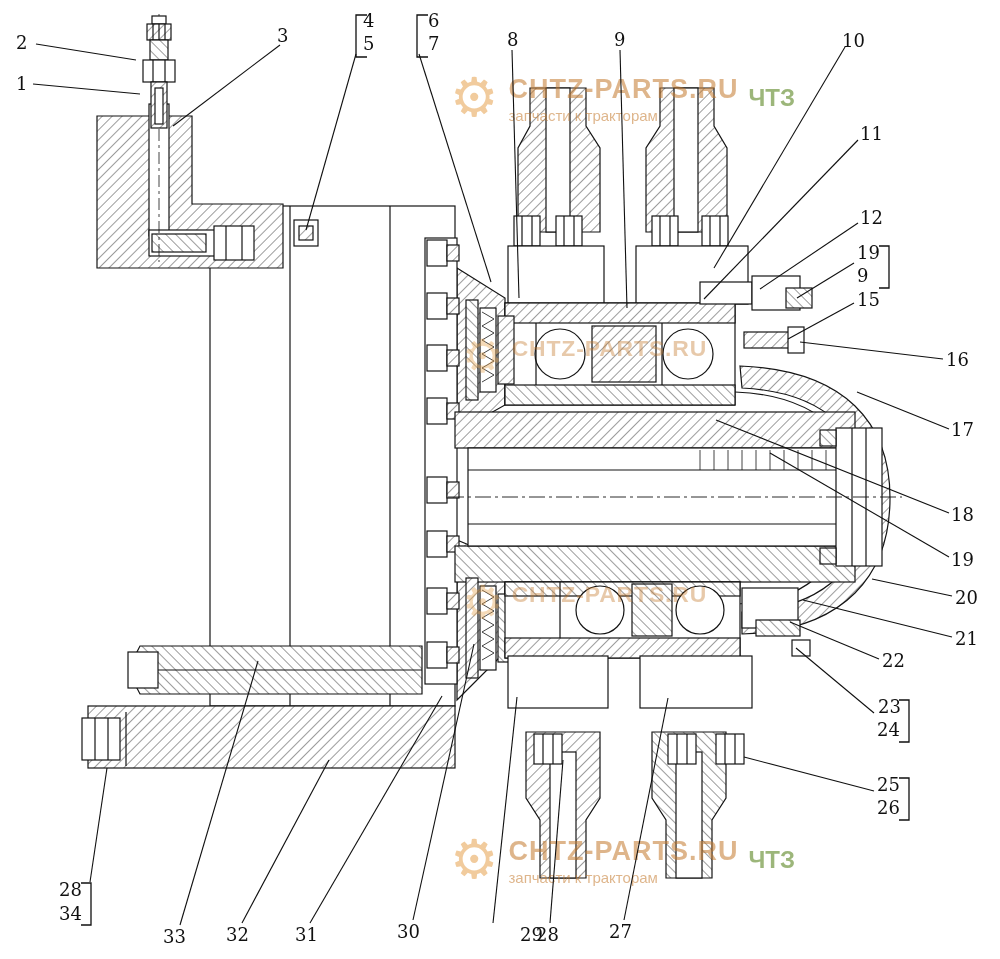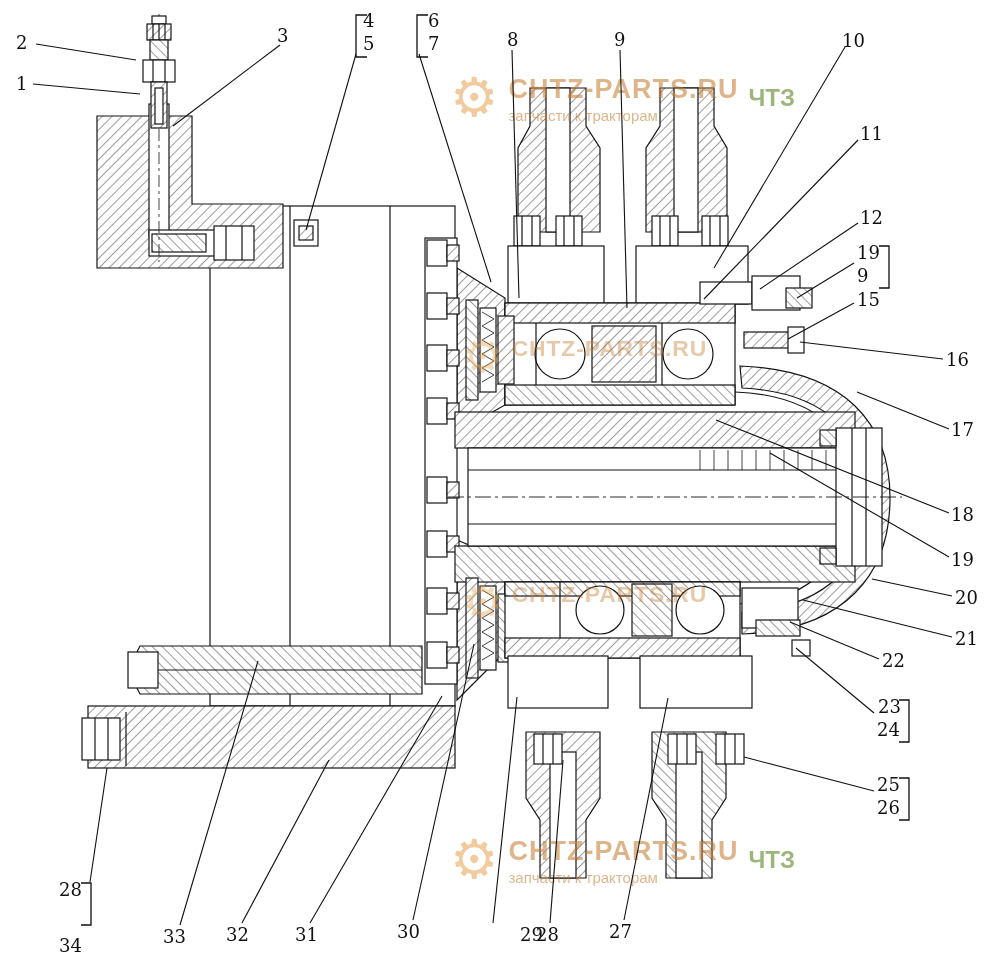--- a/index.html
+++ b/index.html
@@ -316,17 +316,17 @@
       <div class="callout" style="left: 877px; top: 721px;">24</div>
       <div class="callout" style="left: 877px; top: 776px;">25</div>
       <div class="callout" style="left: 877px; top: 799px;">26</div>
       <div class="callout" style="left: 609px; top: 923px;">27</div>
       <div class="callout" style="left: 536px; top: 926px; text-align: right;">28</div>
       <div class="callout" style="left: 480px; top: 926px; margin-left: 40px;">29</div>
       <div class="callout" style="left: 397px; top: 923px;">30</div>
       <div class="callout" style="left: 295px; top: 926px; text-align: right;">31</div>
       <div class="callout" style="left: 226px; top: 926px;">32</div>
       <div class="callout" style="left: 163px; top: 928px;">33</div>
-      <div class="callout" style="left: 59px; top: 937px;">34</div>
+      <div class="callout" style="left: 59px; top: 905px;">34</div>
       <div class="callout" style="left: 59px; top: 881px;">28</div>
     </div>
 
 </div>
 
 </body></html>

